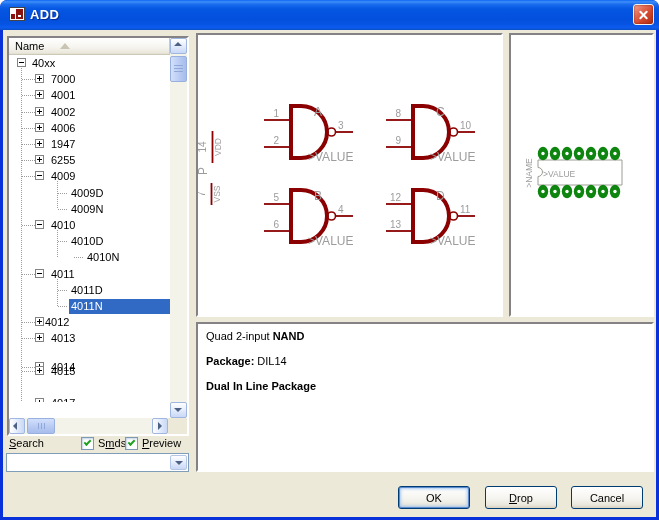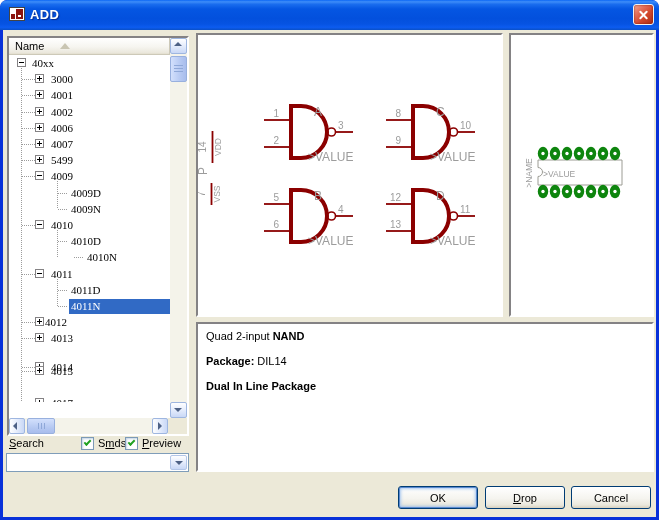--- a/index.html
+++ b/index.html
@@ -29,21 +29,21 @@
 
   .sunken { border:2px solid; border-color:#848284 #FFFFFF #FFFFFF #848284; background:#fff; }
 
   
   #tree-panel { position:absolute; left:4px; top:6px; width:182px; height:400px; }
   #tree-header { position:absolute; left:0; top:0; width:161px; height:17px;
     background:linear-gradient(180deg,#FFFFFF 0%,#F6F5F0 55%,#EBE8DD 90%,#E2DECE 100%);
     border-right:1px solid #CDC9B8; border-bottom:1px solid #CDC9B8; line-height:16px; padding-left:6px; cursor:pointer; }
   #sort-arrow { display:inline-block; margin-left:16px; width:0; height:0; border-left:5px solid transparent; border-right:5px solid transparent; border-bottom:6px solid #C9C5B2; vertical-align:1px; }
 
-  #tree-rows { position:absolute; left:0; top:17px; width:161px; height:347px; overflow:hidden; background:#fff;font-family:Liberation Serif, serif; }
+  #tree-rows { position:absolute; left:0; top:17px; width:161px; height:347px; overflow:hidden; background:#fff; }
   .trow { position:absolute; left:0; width:100%; height:16px; cursor:pointer; }
   .tlabel { position:absolute; top:1px; line-height:13px; padding:1px 2px; white-space:nowrap; }
   .tlabel.sel { background:#316AC5; color:#fff; right:0; }
   .xbox { position:absolute; top:3px; width:9px; height:9px; background:#fff; border:1px solid #848284; }
   .xbox i { position:absolute; display:block; background:#000; }
   .xbox .h { left:1px; top:3px; width:5px; height:1px; }
   .xbox .v { left:3px; top:1px; width:1px; height:5px; }
   .stub { position:absolute; top:8px; height:1px; background:repeating-linear-gradient(90deg,#9C9C9C 0 1px,transparent 1px 2px); }
   .spine { position:absolute; width:1px; background:repeating-linear-gradient(180deg,#9C9C9C 0 1px,transparent 1px 2px); }
 
@@ -81,21 +81,21 @@
   #desc-panel      { position:absolute; left:193px; top:292px; width:458px; height:150px; padding:6px 8px; overflow:hidden; }
   .dline { white-space:pre-wrap; margin-bottom:13px; }
 
   svg text { font-family:"Liberation Sans", sans-serif; }
   .gtxt  { font-size:10px; fill:#9C9C9C; }
   .gname { font-size:12px; fill:#9C9C9C; }
   .gval  { font-size:12px; fill:#9C9C9C; }
   .gsm   { font-size:8.5px; fill:#9C9C9C; }
 
   
-  .btn { position:absolute; top:456px; width:80px; height:23px; border:1px solid #003C74; border-radius:3px;
+  .btn { position:absolute; top:456px; width:72px; height:23px; border:1px solid #003C74; border-radius:3px;
     background:linear-gradient(180deg,#FFFFFF 0%,#F5F4EF 55%,#EAE8DD 85%,#D8D0BD 100%);
     font-family:inherit; font-size:11px; text-align:center; line-height:20px; cursor:pointer; }
   .btn.default { box-shadow:inset 0 0 0 1px #5A8AD0, inset 0 0 3px 2px #A9C8F0; }
 </style>
 </head>
 <body>
 
 <div id="dialog">
   <div id="titlebar">
     <span class="wicon">
@@ -119,21 +119,21 @@
               <i class="h"></i>
             </span>
             <span class="tlabel" style="left: 21px;">40xx</span>
           </div>
           <div class="trow" style="top: 16.2px;">
             <span class="stub" style="left: 13px; width: 13px;"></span>
             <span class="xbox" style="left: 26px;">
               <i class="h"></i>
               <i class="v"></i>
             </span>
-            <span class="tlabel" style="left: 40px;">3000</span>
+            <span class="tlabel" style="left: 40px;">7000</span>
           </div>
           <div class="trow" style="top: 32.4px;">
             <span class="stub" style="left: 13px; width: 13px;"></span>
             <span class="xbox" style="left: 26px;">
               <i class="h"></i>
               <i class="v"></i>
             </span>
             <span class="tlabel" style="left: 40px;">4001</span>
           </div>
           <div class="trow" style="top: 48.6px;">
@@ -151,29 +151,29 @@
               <i class="v"></i>
             </span>
             <span class="tlabel" style="left: 40px;">4006</span>
           </div>
           <div class="trow" style="top: 81px;">
             <span class="stub" style="left: 13px; width: 13px;"></span>
             <span class="xbox" style="left: 26px;">
               <i class="h"></i>
               <i class="v"></i>
             </span>
-            <span class="tlabel" style="left: 40px;">4007</span>
+            <span class="tlabel" style="left: 40px;">1947</span>
           </div>
           <div class="trow" style="top: 97.2px;">
             <span class="stub" style="left: 13px; width: 13px;"></span>
             <span class="xbox" style="left: 26px;">
               <i class="h"></i>
               <i class="v"></i>
             </span>
-            <span class="tlabel" style="left: 40px;">5499</span>
+            <span class="tlabel" style="left: 40px;">6255</span>
           </div>
           <div class="trow" style="top: 113.4px;">
             <span class="stub" style="left: 13px; width: 13px;"></span>
             <span class="xbox" style="left: 26px;">
               <i class="h"></i>
             </span>
             <span class="tlabel" style="left: 40px;">4009</span>
           </div>
           <div class="trow" style="top: 129.6px;">
             <span class="stub" style="left: 49px; width: 10px;"></span>

